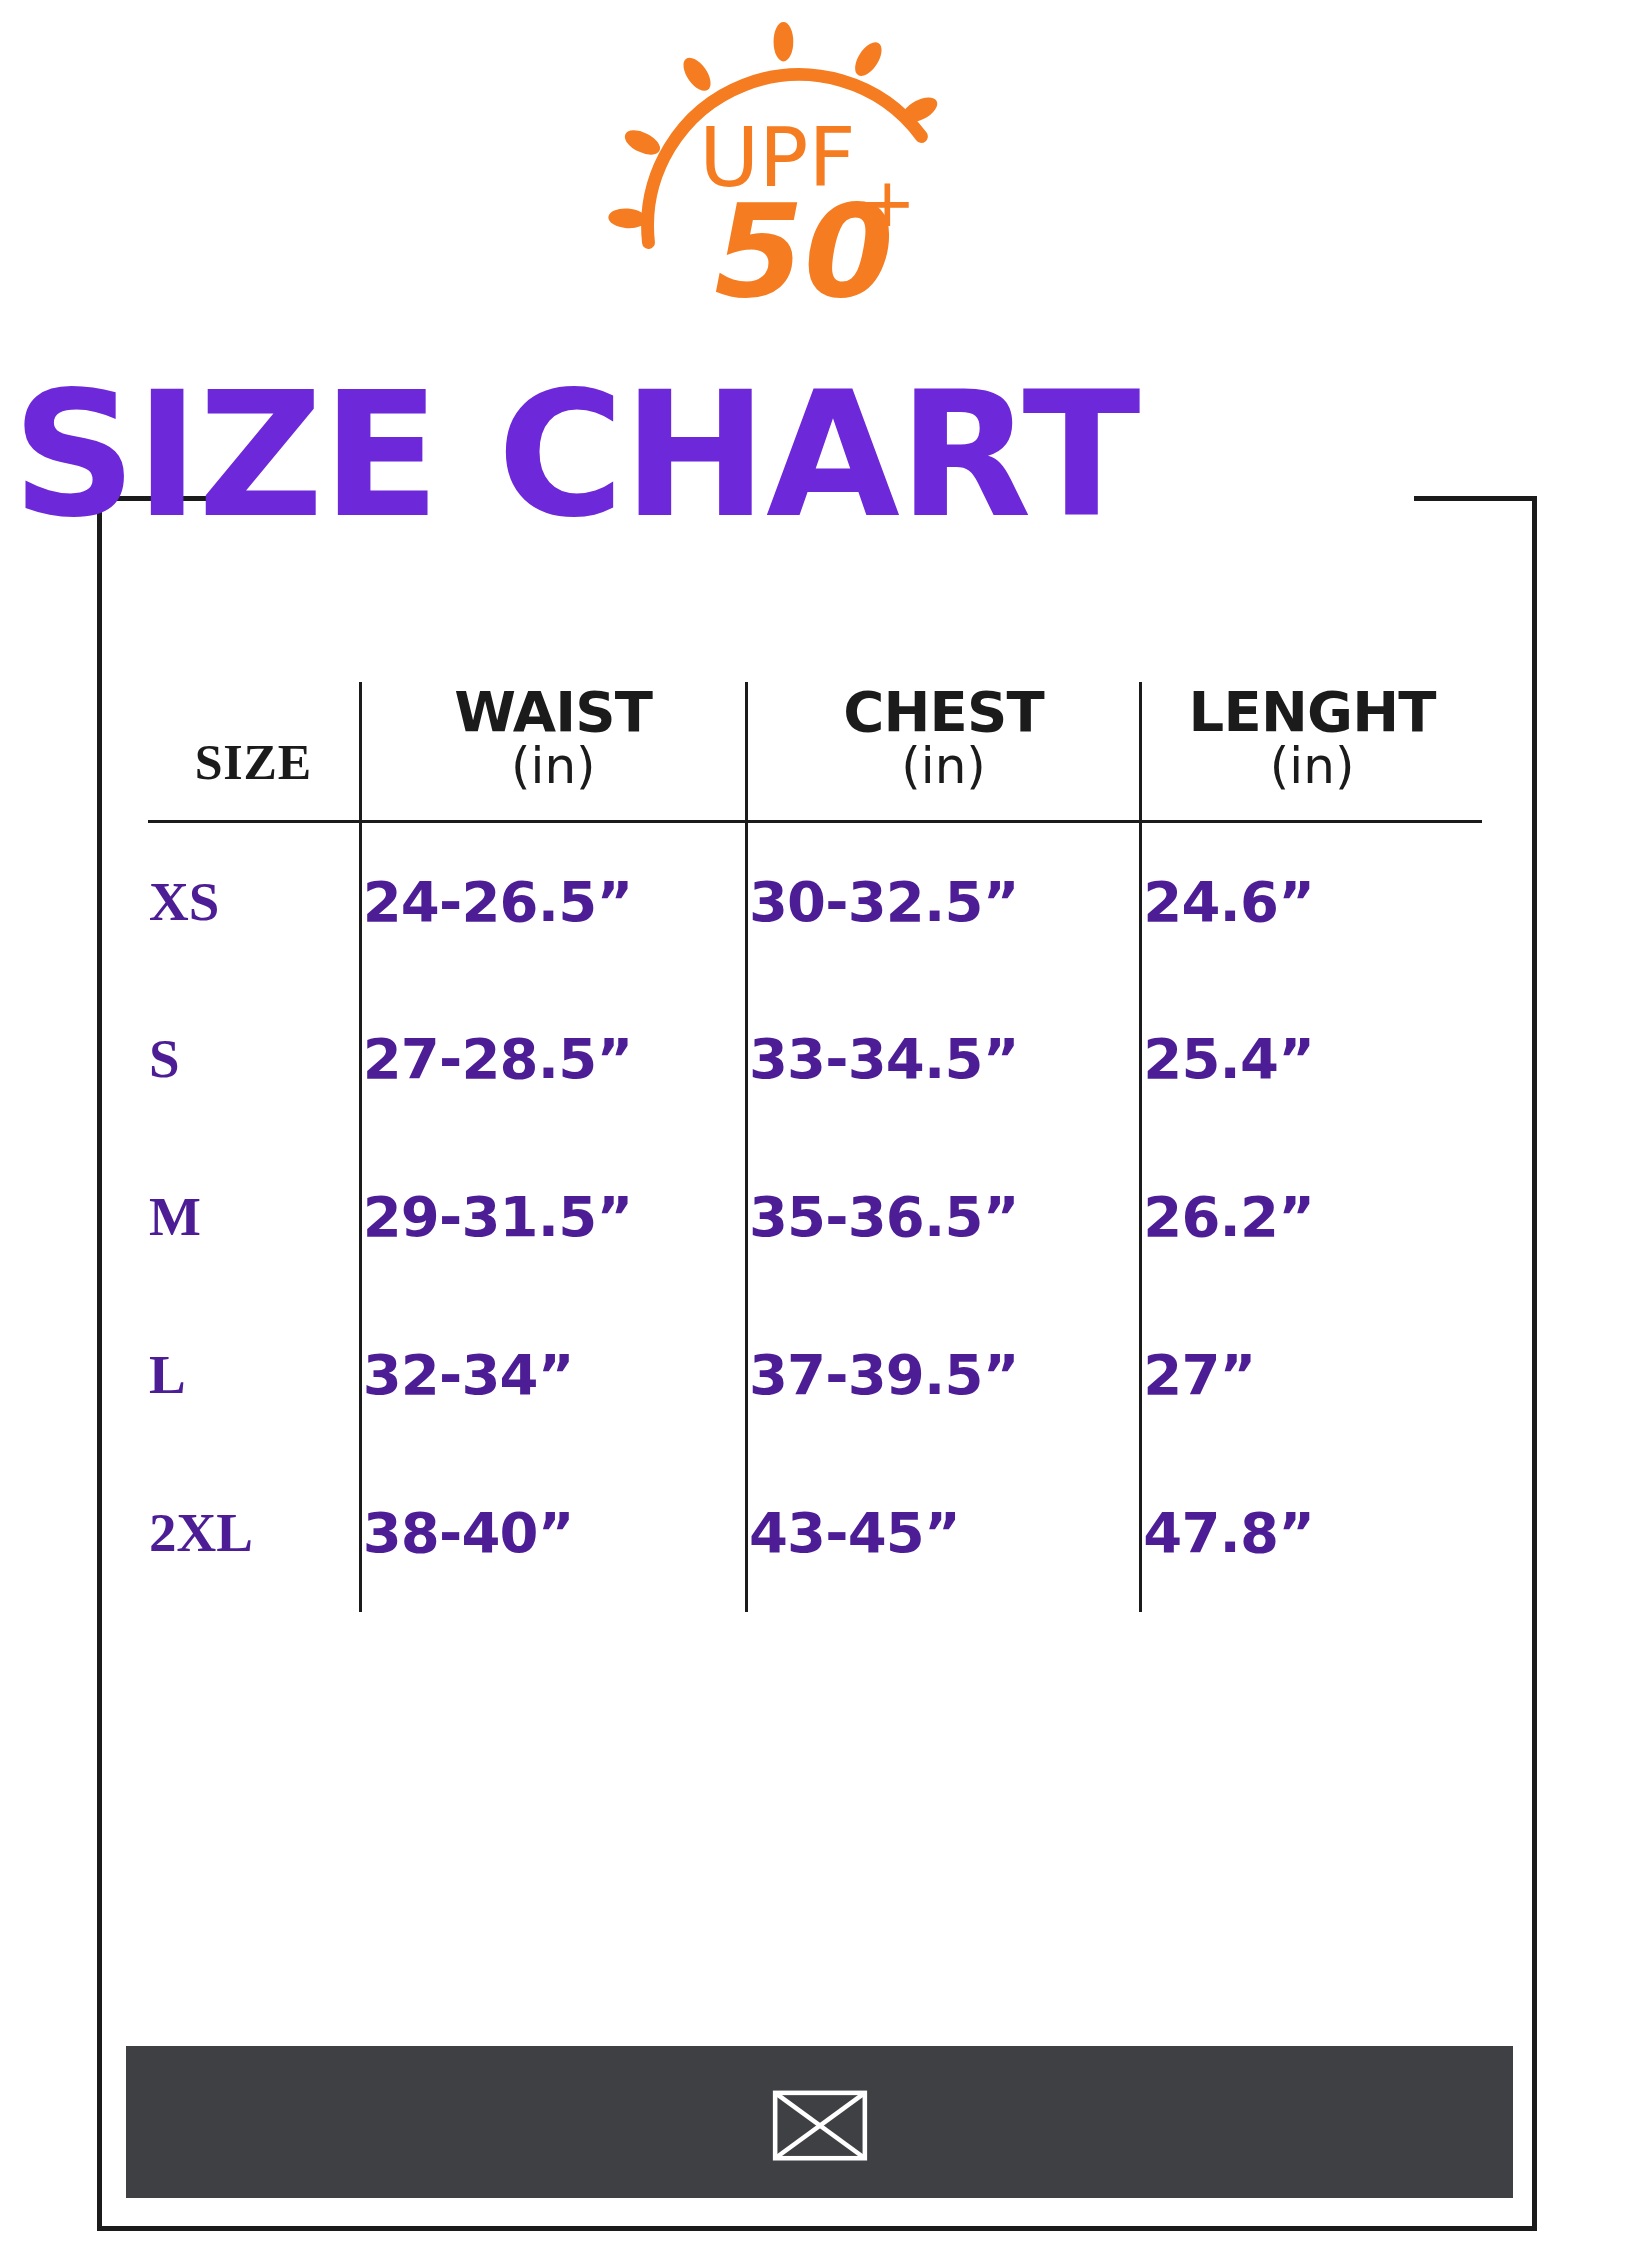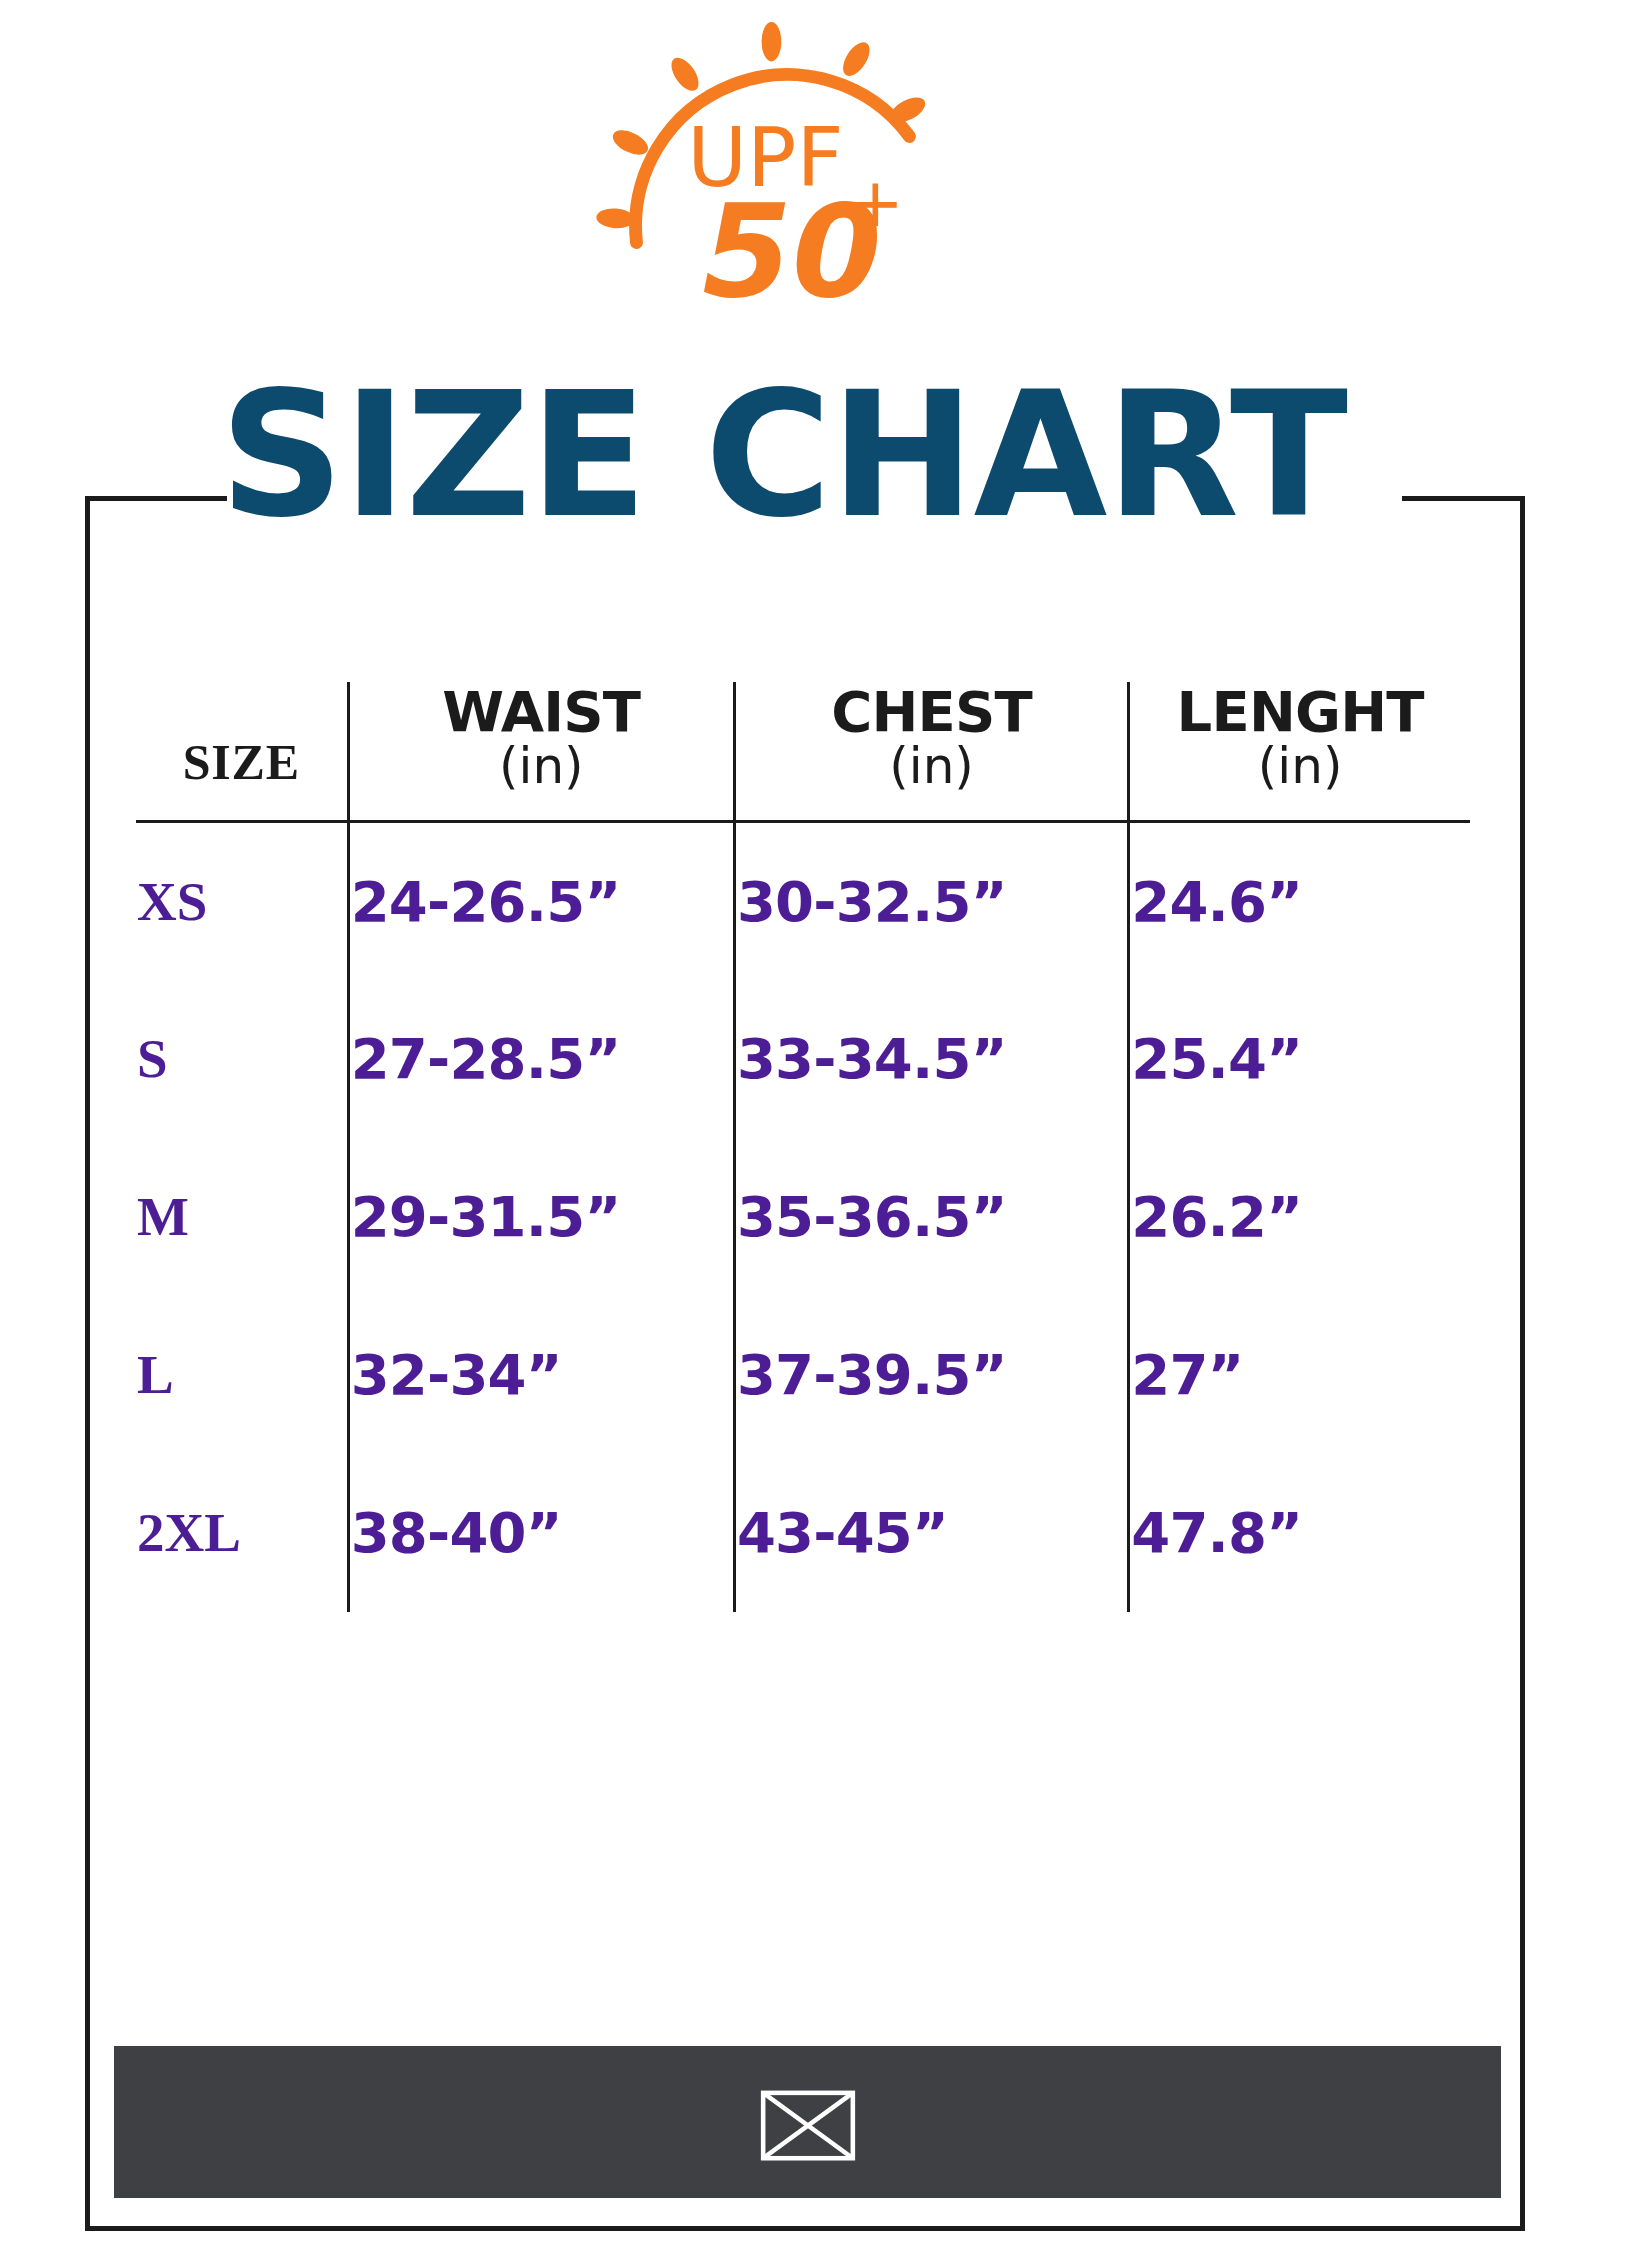--- a/index.html
+++ b/index.html
@@ -7,39 +7,39 @@
     margin: 0; padding: 0;
     background: #ffffff;
     font-family: "Liberation Sans", sans-serif;
   }
   #page {
     position: relative;
     width: 1566px;
     height: 2261px;
     background: #ffffff;
     overflow: hidden;
+    margin-left: 12px;
   }
 
   
   #upf-badge {
     position: absolute;
     left: 591px;
     top: 15px;
     width: 470px;
     height: 349px;
   }
   #upf-badge svg { display: block; }
 
   
   #title {
     position: absolute;
     left: 0; right: 0;
     top: 364px;
-    text-align: center;
-    color: #0c4a6e;
+    color: #6d28d9;
     font-family: "DejaVu Sans", sans-serif;
     font-weight: bold;
     font-size: 173px;
     line-height: 182px;
     letter-spacing: -1.5px;
     white-space: nowrap;
   }
 
   
   #frame {

